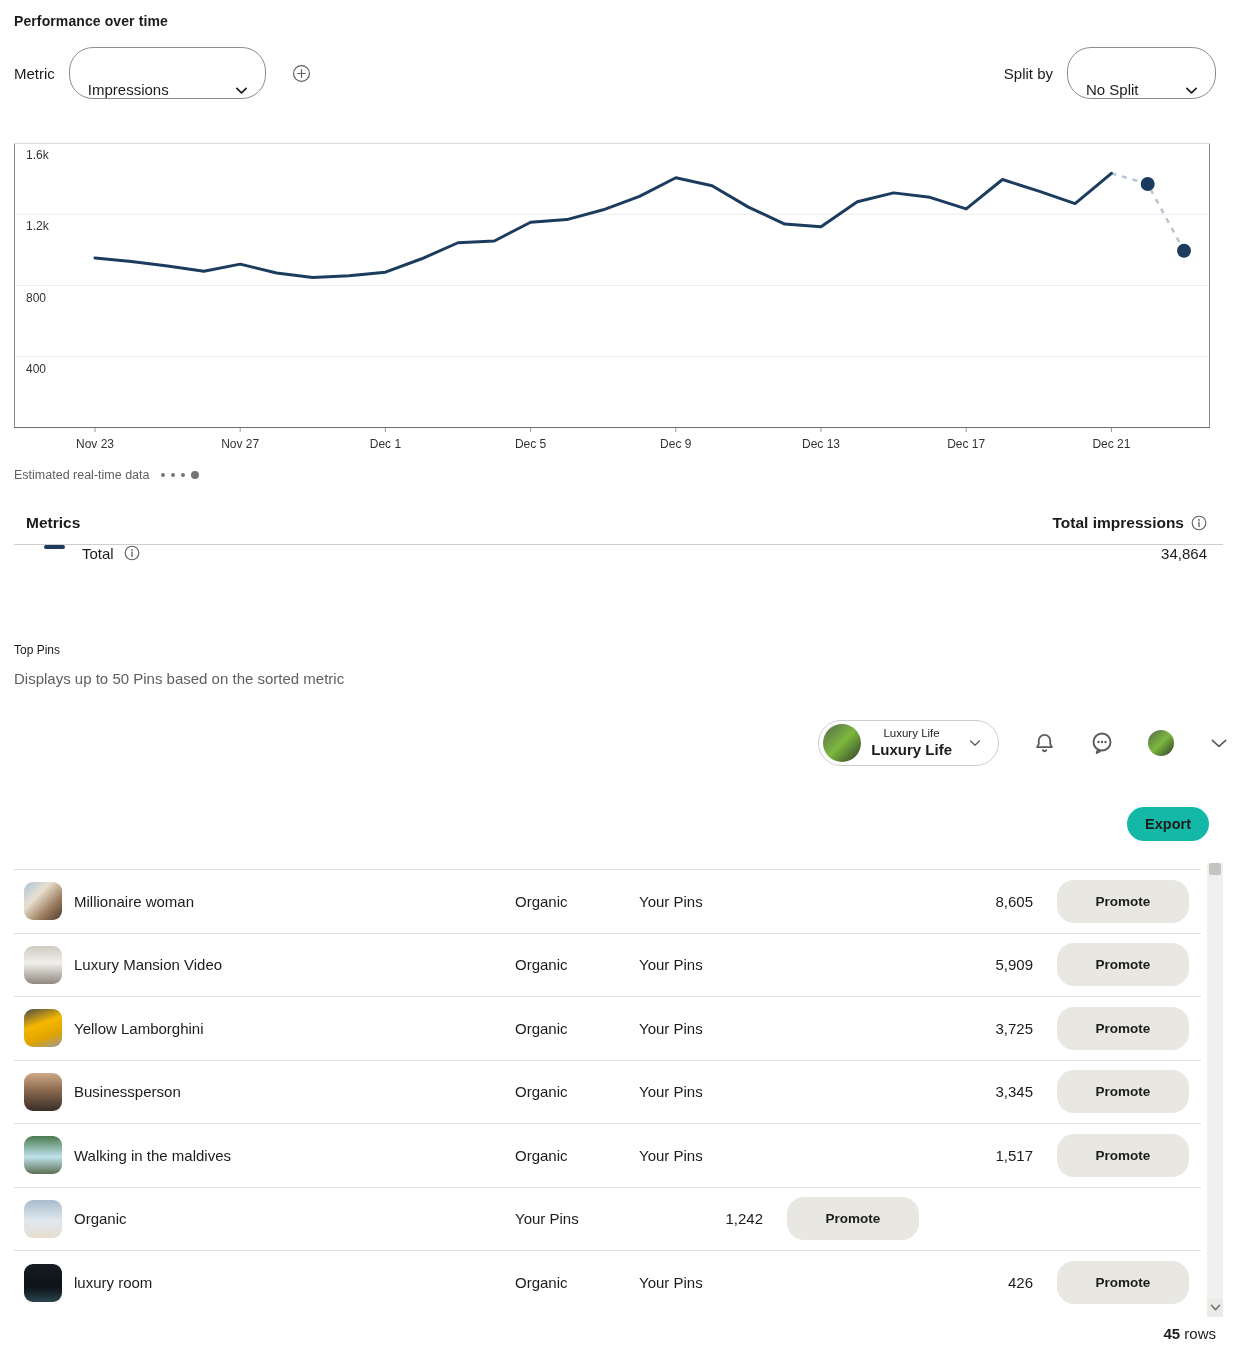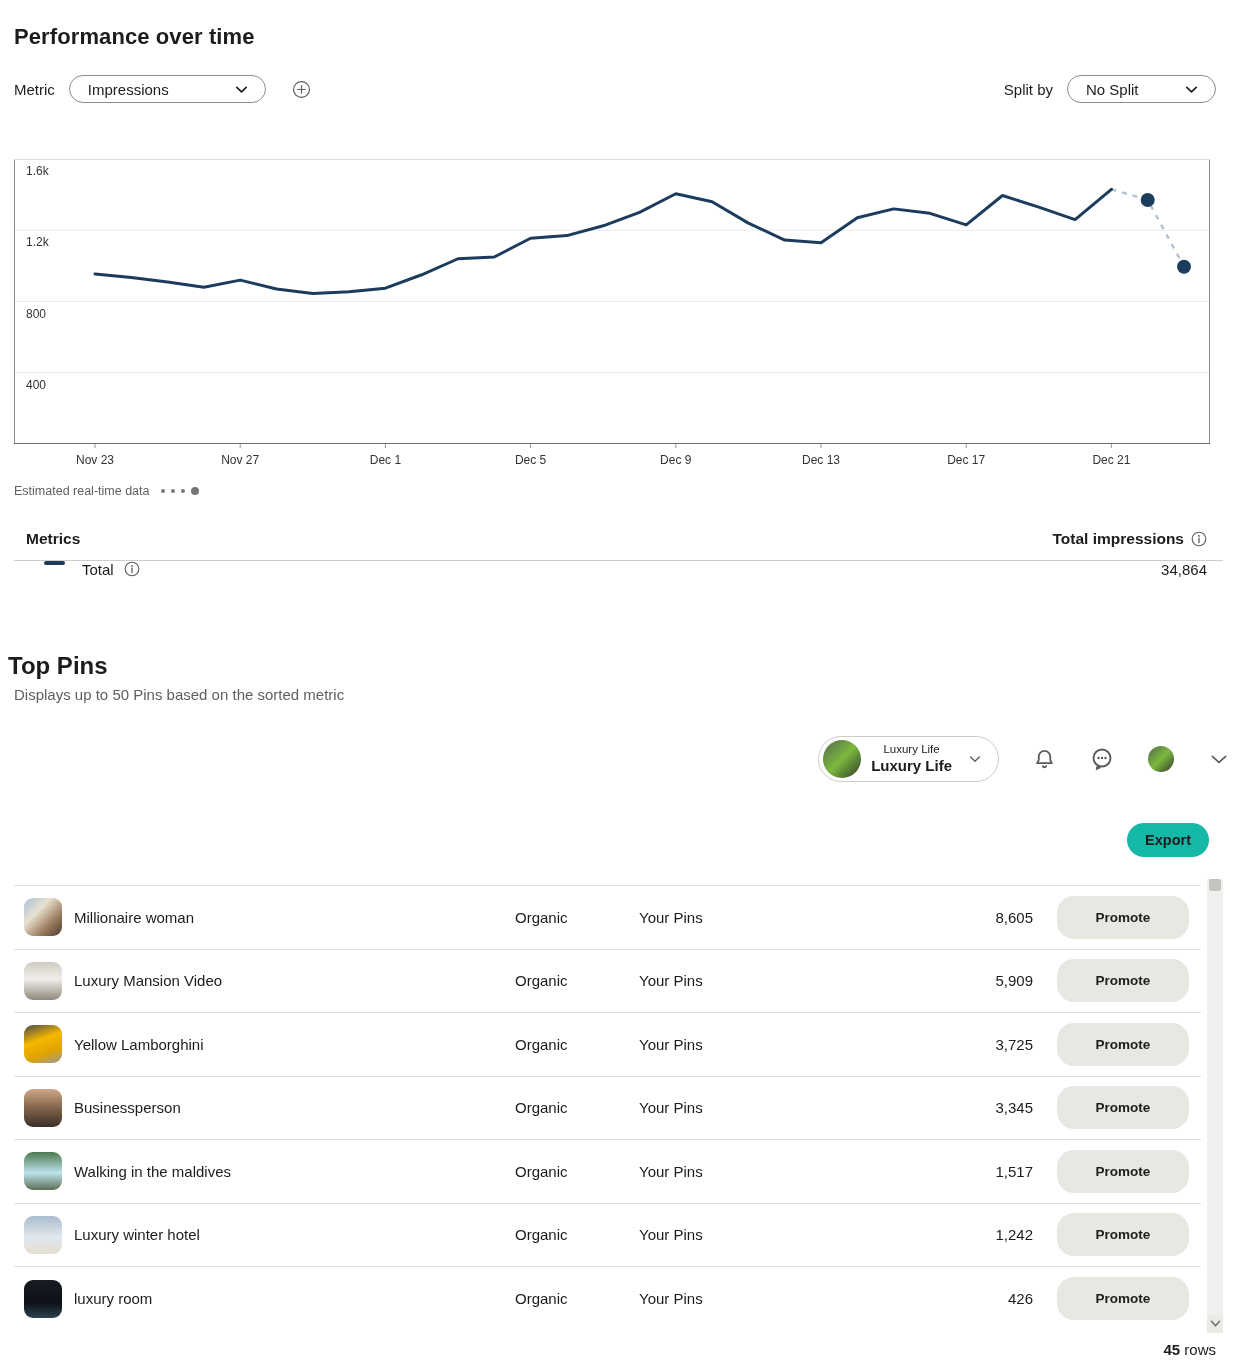--- a/index.html
+++ b/index.html
@@ -2,28 +2,28 @@
 <html style="--line-color: #1c3c5e;"><head>
 <meta charset="utf-8">
 <style>
   * { box-sizing: border-box; }
   html,body { margin:0; padding:0; background:#fff; }
   body {
     width:1237px; height:1364px; overflow:hidden;
     font-family:"Liberation Sans", "DejaVu Sans", sans-serif;
     color:#1c1c1c; -webkit-font-smoothing:antialiased;
   }
-  .page-title { font-size:22px; font-weight:700; margin:26px 0 0 14px; line-height:22px; letter-spacing:.1px; }
+  .page-title { font-size:14px; font-weight:700; margin:10px 0 0 14px; line-height:22px; letter-spacing:.1px; }
 
   
   .controls-row { display:flex; align-items:center; margin-top:18px; padding:0 21px 0 14px; height:46px; }
   .ctl-label { font-size:15px; margin-right:14px; }
   .select {
-    display:flex; align-items:center; justify-content:space-between;
-    height:28px; border:1px solid #8d8d8d; border-radius:24px;
+    display:flex; align-items:flex-end; justify-content:space-between;
+    height:52px; border:1px solid #8d8d8d; border-radius:24px;
     padding:0 16px 0 18px; font-size:15px; cursor:pointer; background:#fff;
   }
   .select-metric { width:197px; }
   .select-split { width:149px; }
   .plus-btn { background:none; border:none; margin-left:26px; padding:0; cursor:pointer; display:flex; align-items:center; }
   .spacer { flex:1; }
 
   
   .chart-wrap { margin:47px 14px 0 14px; }
   #chart-svg { display:block; font-family:inherit; }
@@ -40,21 +40,21 @@
   .metrics-head { display:flex; align-items:center; justify-content:space-between; padding:0 16px 0 12px; height:30px; }
   .metrics-head .left { font-size:15.5px; font-weight:700; }
   .metrics-head .right { font-size:15.5px; font-weight:700; display:flex; align-items:center; gap:7px; }
   .metrics-divider { border:none; border-top:1px solid #cdcdcd; margin:6px 0 0 0; }
   .metrics-row { display:flex; height:58px; padding:0 16px 0 30px; }
   .series-swatch { width:21px; height:4px; border-radius:2px; background:var(--line-color,#1c3c5e); }
   .metrics-row .lbl { font-size:15px; margin:0 10px 0 17px; }
   .metrics-row .val { margin-left:auto; font-size:15px; }
 
   
-  .top-pins-title { font-size:24px; font-weight:700; margin:36px 0 0 8px; line-height:22px; }
+  .top-pins-title { font-size:12px; font-weight:400; margin:36px 0 0 14px; line-height:22px; }
   .top-pins-sub { font-size:15px; color:#5f5f5f; margin:9px 0 0 14px; }
 
   
   .account-row { display:flex; align-items:center; justify-content:flex-end; margin:33px 7px 0 0; height:46px;text-align:center; }
   .account-chip {
     display:flex; align-items:center; height:46px; border:1px solid #cdcdcd;
     border-radius:23px; padding:4px 16px 4px 4px; cursor:pointer; background:#fff;
   }
   .avatar { width:38px; height:38px; border-radius:50%; }
   .avatar-sm { width:26px; height:26px; border-radius:50%; }
@@ -309,21 +309,20 @@
     <div class="pin-type">Organic</div>
     <div class="pin-source">Your Pins</div>
     <div class="pin-value">1,517</div>
     <div class="pin-action">
         <button class="promote-btn">Promote</button>
       </div>
   </div>
 
   <div class="pin-row">
     <div class="pin-thumb" style="background:linear-gradient(180deg,#a9bccd 0%,#e0e8ee 55%,#e6ddd0 100%)"></div>
-    <div class="pin-title">Luxury winter hotel</div>
     <div class="pin-type">Organic</div>
     <div class="pin-source">Your Pins</div>
     <div class="pin-value">1,242</div>
     <div class="pin-action">
         <button class="promote-btn">Promote</button>
       </div>
   </div>
 
   <div class="pin-row" style="border-bottom:none;">
     <div class="pin-thumb" style="background:linear-gradient(180deg,#171b22 0%,#0d1219 60%,#2a444e 100%)"></div>

